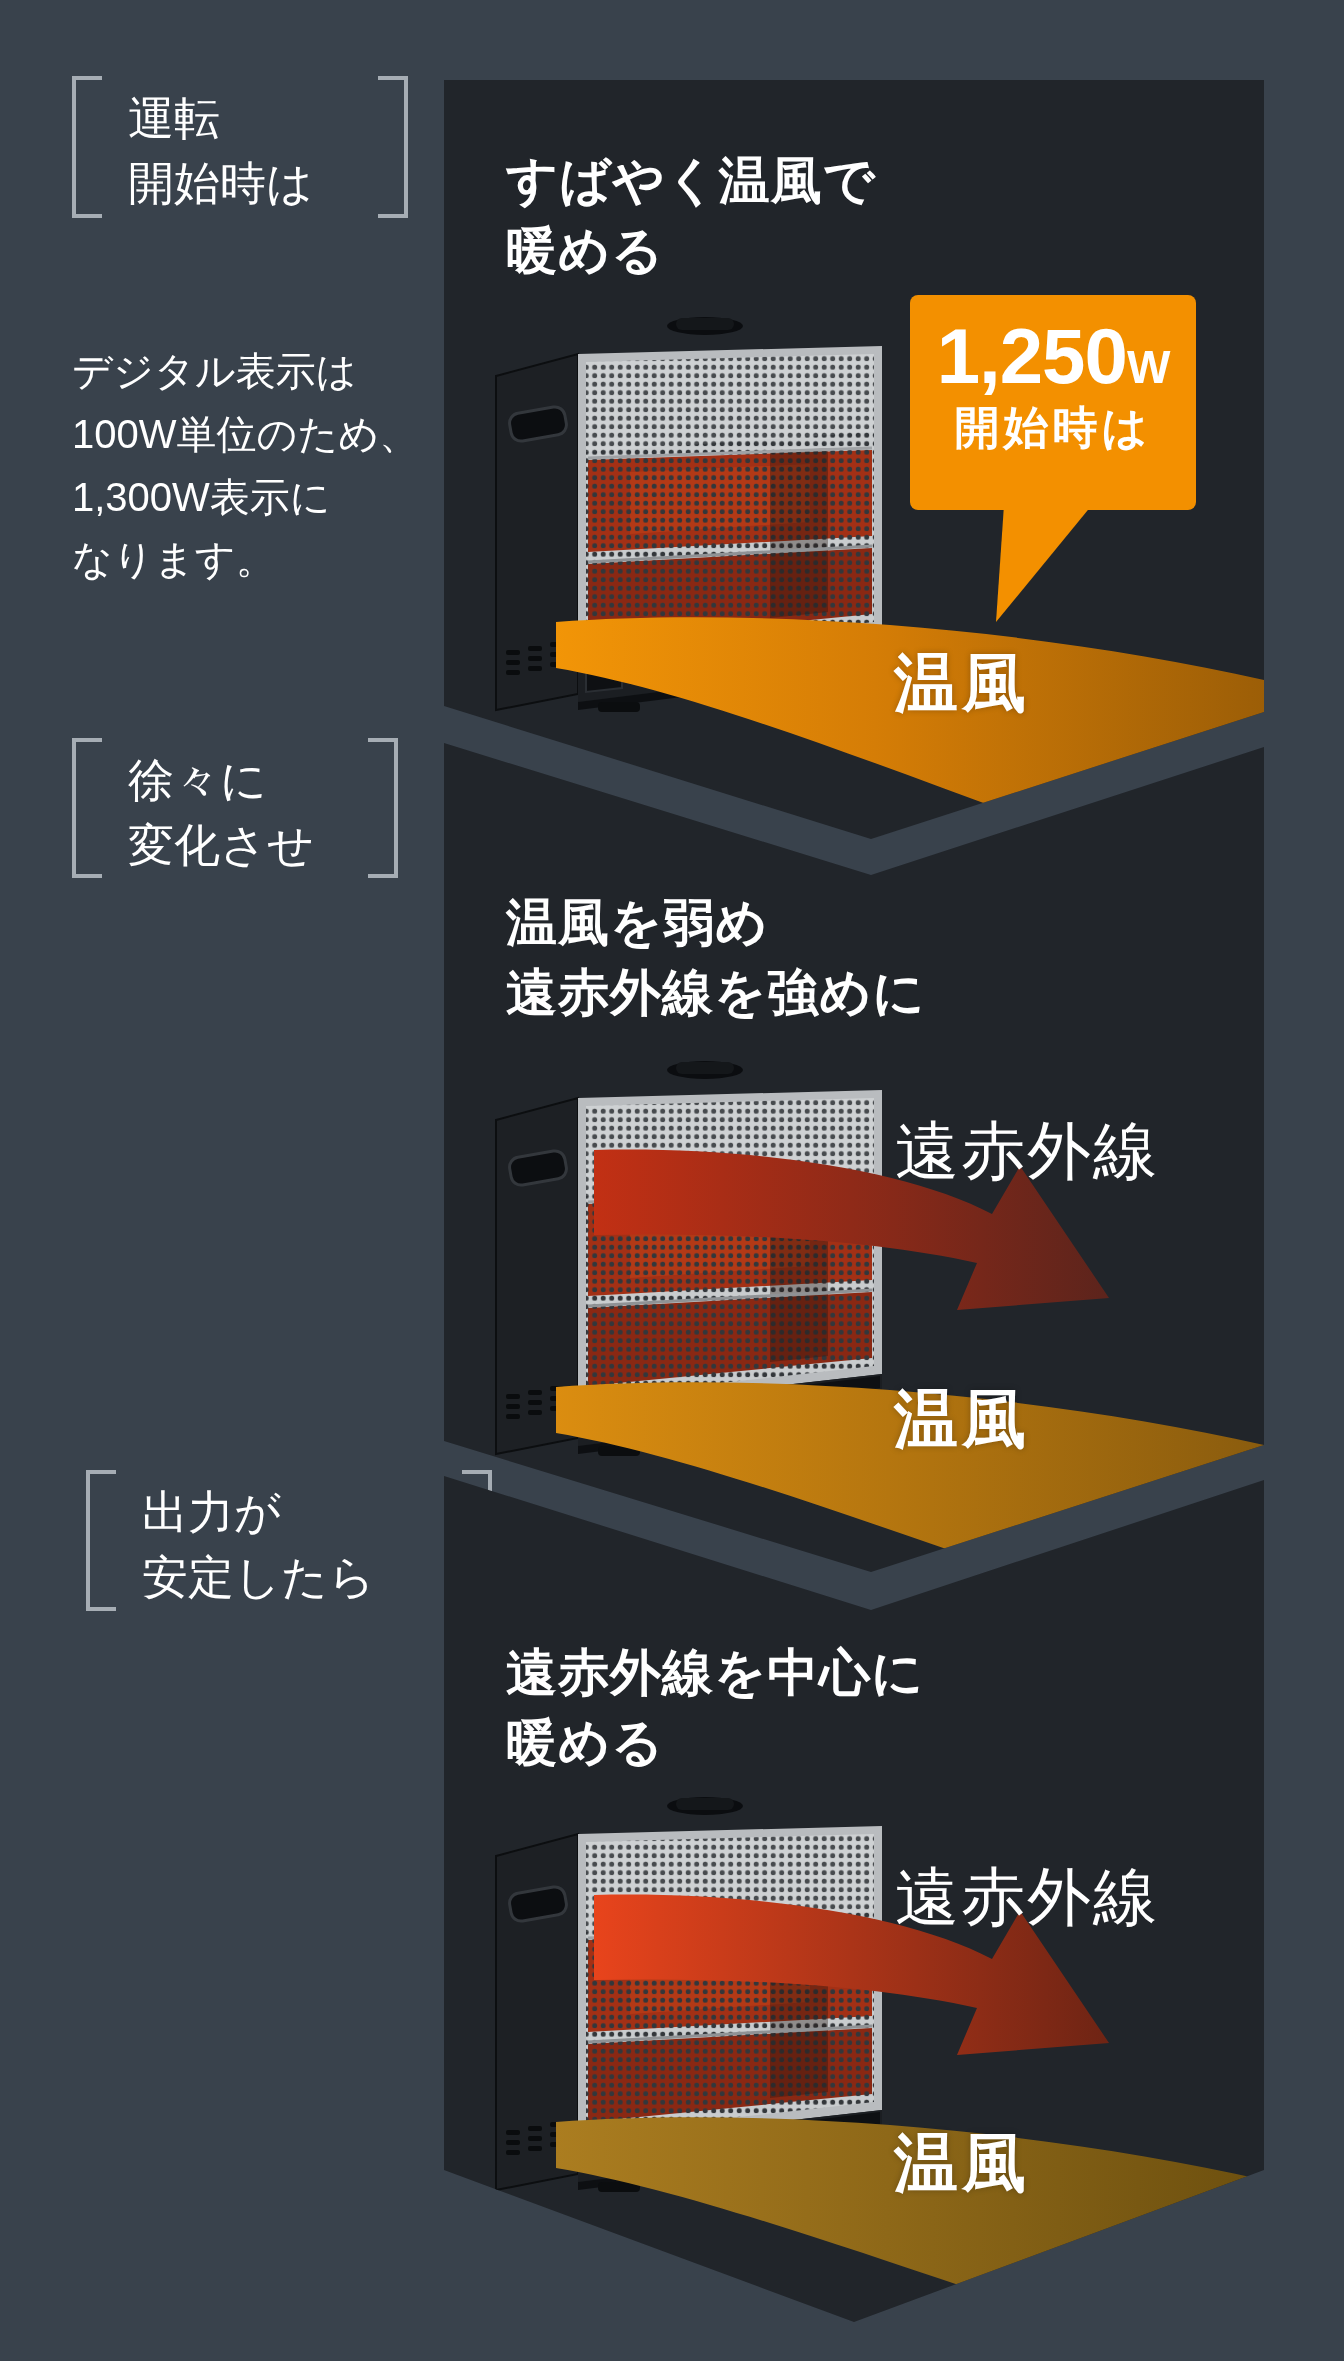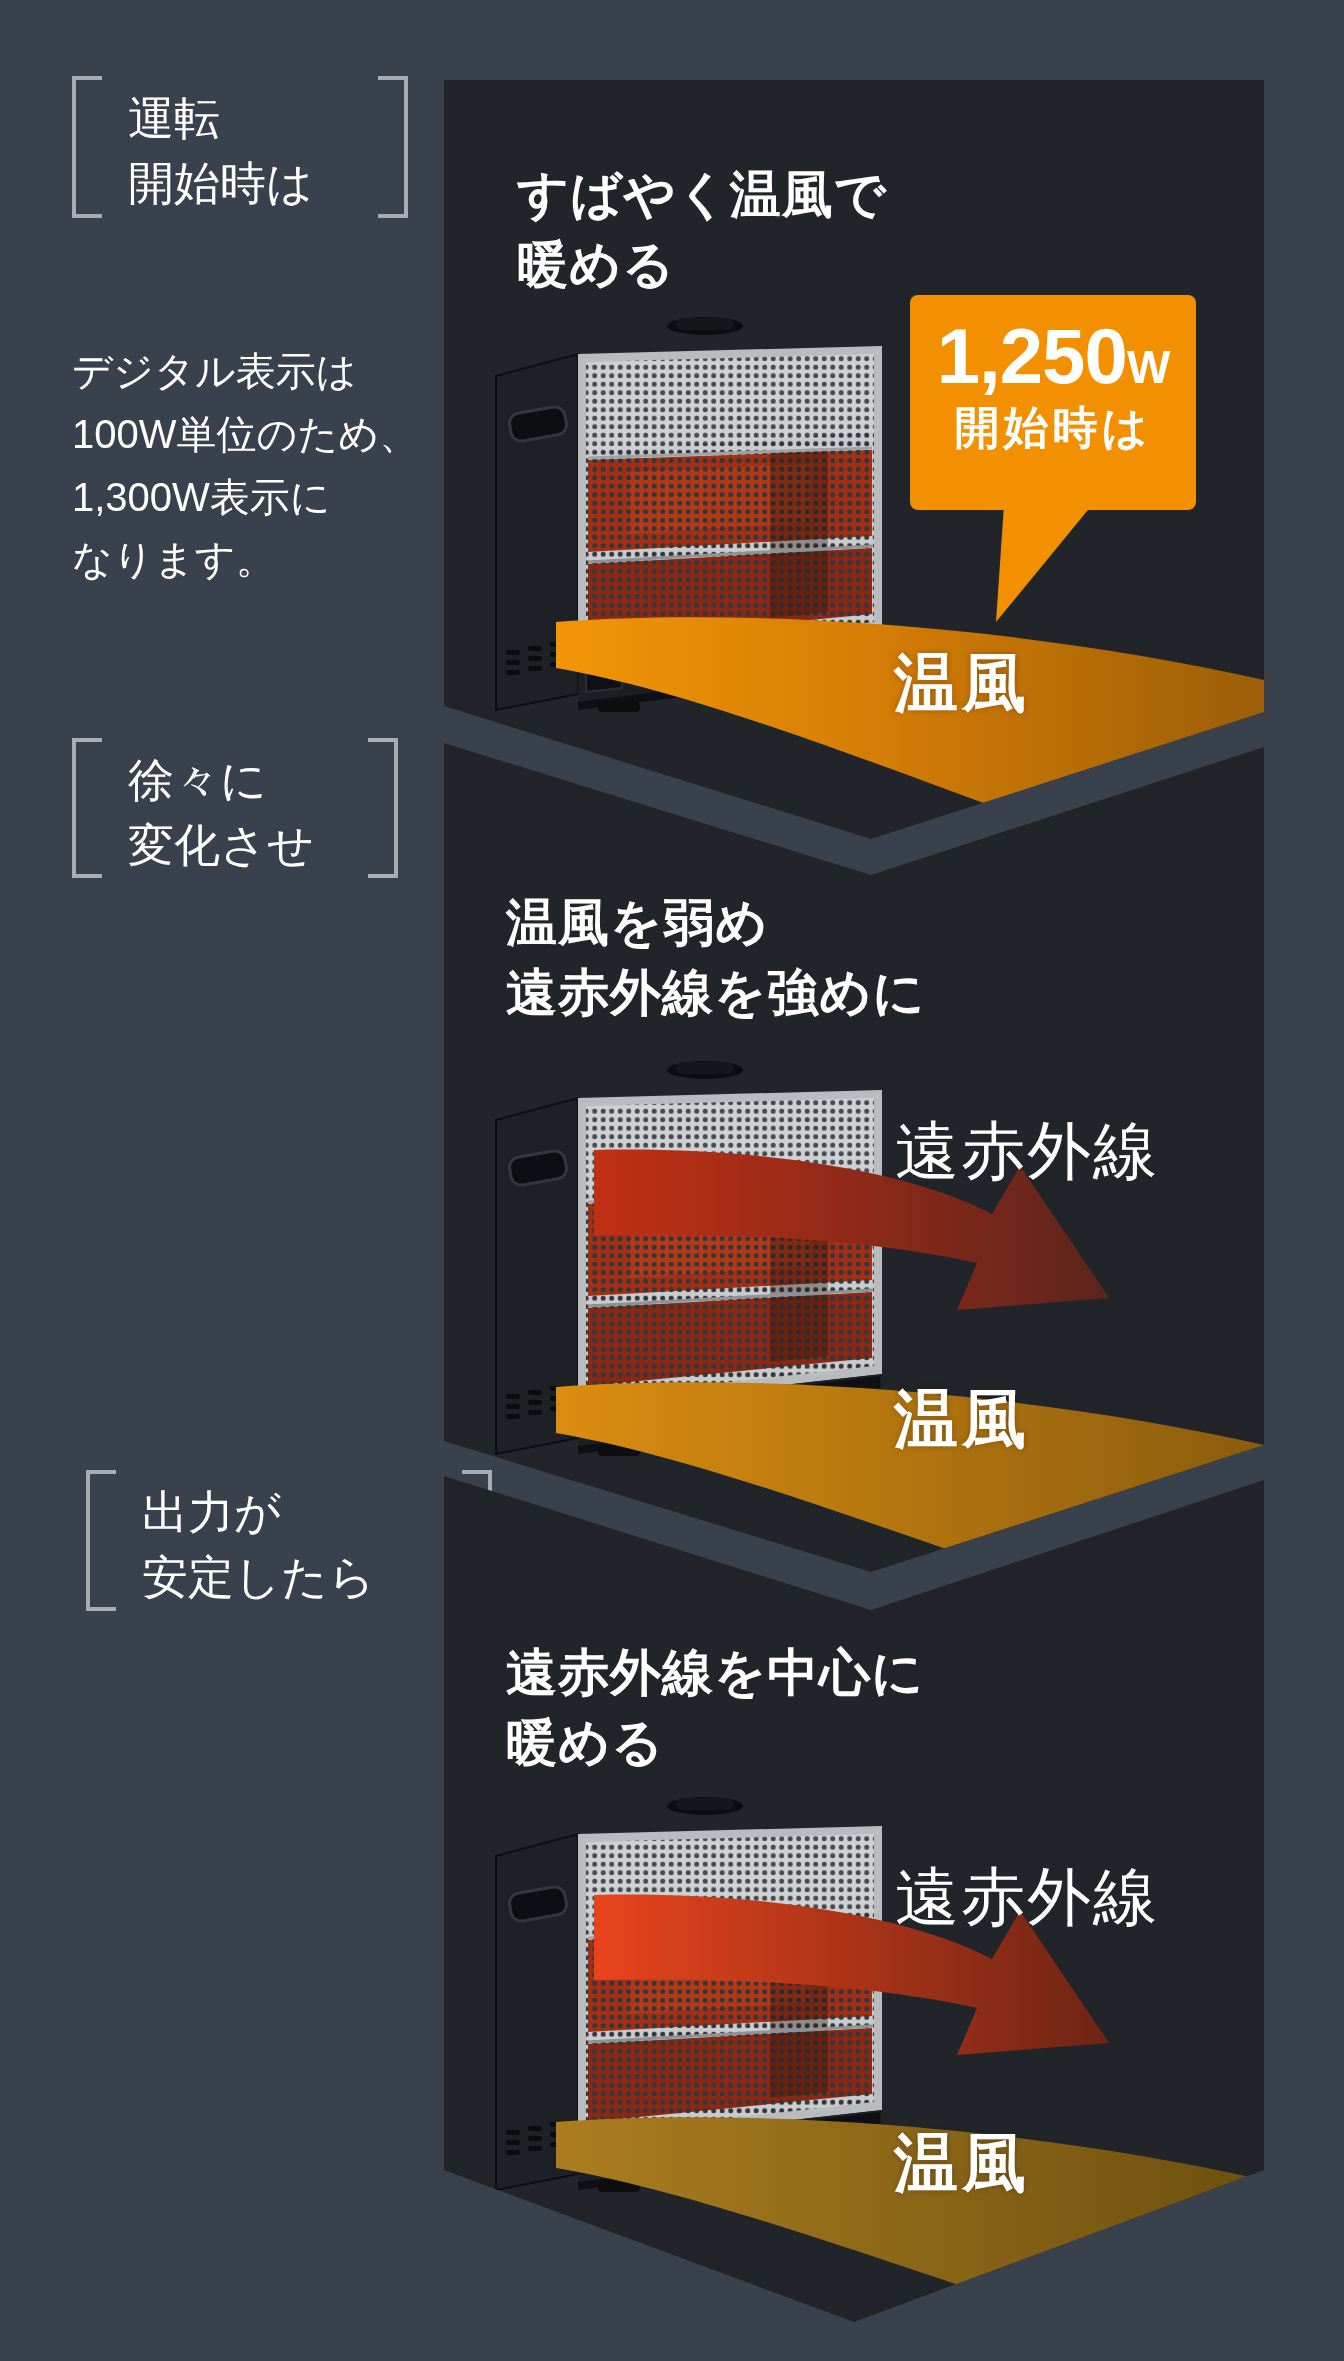--- a/index.html
+++ b/index.html
@@ -17,21 +17,21 @@
   .note{position:absolute;left:72px;top:340px;width:390px;color:#fff;font-size:40px;line-height:1.57;font-weight:400;}
   
   .sect{position:absolute;left:444px;top:0;width:820px;height:2361px;background:#21252a;}
   #s1{clip-path:polygon(0 80px,820px 80px,820px 712px,427px 839px,0 706px);}
   #s2{clip-path:polygon(0 743px,427px 875px,820px 747px,820px 1445px,427px 1572px,0 1441px);}
   #s3{clip-path:polygon(0 1476px,427px 1610px,820px 1480px,820px 2170px,410px 2322px,0 2170px);}
   .overlay{position:absolute;left:0;top:0;width:820px;height:2361px;}
   .heater{position:absolute;width:420px;height:400px;left:36px;}
   #s1 .heater{top:312px;} #s2 .heater{top:1056px;} #s3 .heater{top:1792px;}
   .sect-title{position:absolute;left:62px;color:#fff;font-size:51px;font-weight:800;line-height:1.38;letter-spacing:1px;}
-  #s1 .sect-title{top:160px;margin-left:11px;} #s2 .sect-title{top:888px;} #s3 .sect-title{top:1638px;}
+  #s1 .sect-title{top:146px;} #s2 .sect-title{top:888px;} #s3 .sect-title{top:1638px;}
   .warm-label{position:absolute;left:450px;color:#fff;font-size:64px;font-weight:700;letter-spacing:4px;text-shadow:0 0 6px rgba(0,0,0,.25);text-align:right;}
   #s1 .warm-label{top:640px;} #s2 .warm-label{top:1376px;} #s3 .warm-label{top:2120px;}
   .fir-label{position:absolute;left:451px;color:#fff;font-size:64px;font-weight:500;letter-spacing:2px;}
   #s2 .fir-label{top:1108px;} #s3 .fir-label{top:1854px;}
   
   .badge{position:absolute;left:466px;top:295px;width:286px;height:215px;background:#f39000;border-radius:8px;
          color:#fff;text-align:center;}
   .badge .l1{margin-top:22px;font-weight:800;font-size:78px;letter-spacing:-1px;line-height:1;}
   .badge .unit{font-size:46px;font-weight:800;}
   .badge .l2{font-weight:800;font-size:45px;letter-spacing:4px;line-height:1;margin-top:10px;}

